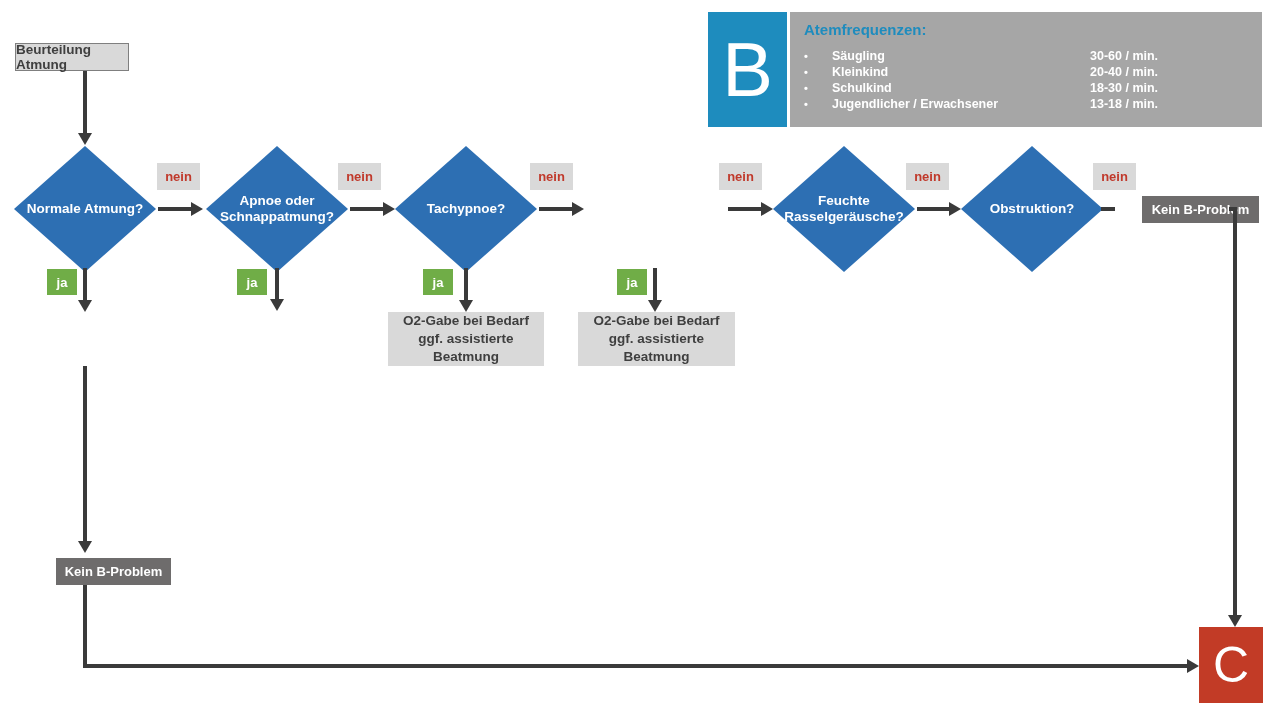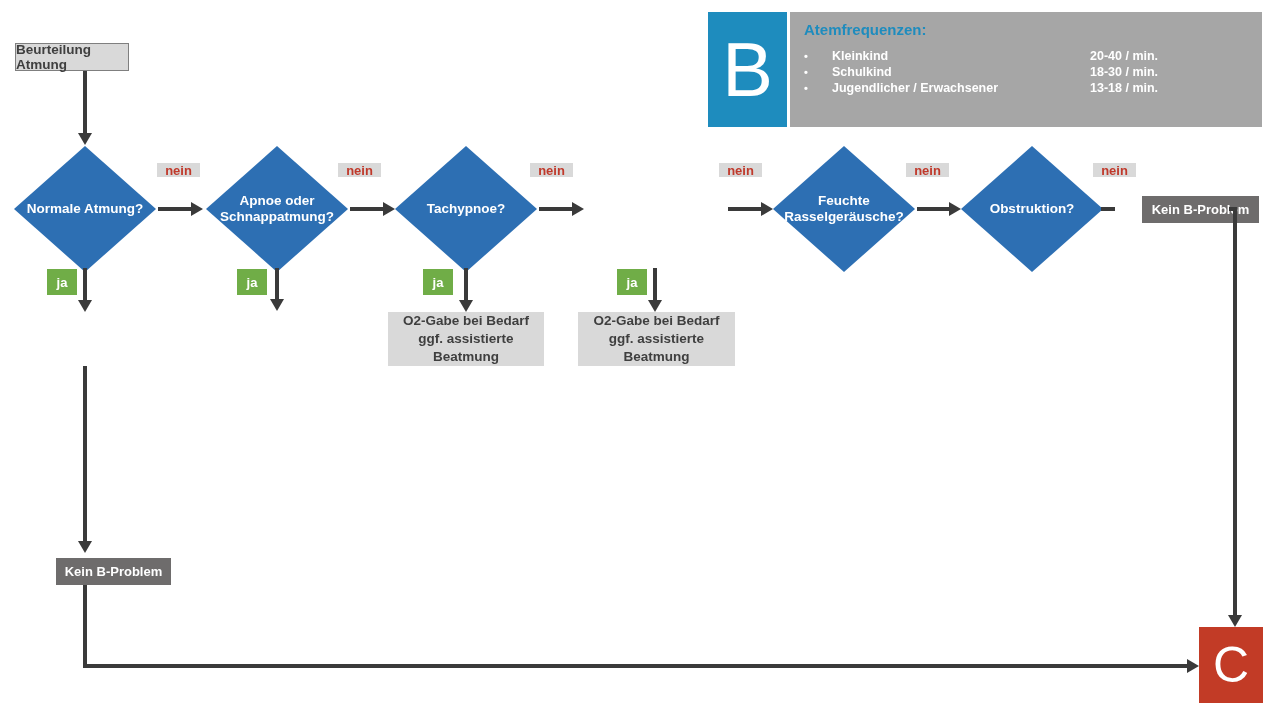--- a/index.html
+++ b/index.html
@@ -25,21 +25,21 @@
   .ah-d{position:absolute;width:0;height:0;border-left:7px solid transparent;border-right:7px solid transparent;border-top:12px solid var(--arrow);}
 
   
   .start-box{position:absolute;left:15px;top:43px;width:114px;height:28px;background:var(--box-gray);
     border:1.5px solid #7f7f7f;display:flex;align-items:center;justify-content:center;
     font-size:13.5px;font-weight:700;color:var(--text-dark);}
   .diamond{position:absolute;top:146px;width:142px;height:126px;}
   .diamond .shape{position:absolute;inset:0;background:var(--blue);clip-path:polygon(50% 0%,100% 50%,50% 100%,0% 50%);}
   .diamond .lbl{position:absolute;inset:0;display:flex;align-items:center;justify-content:center;
     text-align:center;color:#fff;font-weight:700;font-size:13.5px;line-height:1.2;padding:0 10px;}
-  .nein{position:absolute;top:163px;width:43px;height:14px;background:var(--box-gray);
+  .nein{position:absolute;top:163px;width:43px;height:27px;background:var(--box-gray);
     display:flex;align-items:center;justify-content:center;font-size:13px;font-weight:700;color:var(--red);}
   .ja{position:absolute;top:269px;width:30px;height:26px;background:var(--green);
     display:flex;align-items:center;justify-content:center;font-size:13px;font-weight:700;color:#fff;}
   .gbox{position:absolute;background:var(--box-gray);display:flex;align-items:center;justify-content:center;
     text-align:center;font-size:13.5px;font-weight:700;color:var(--text-dark);line-height:1.35;padding:4px 10px;}
   .cpr-box{position:absolute;left:199px;top:311px;width:156px;height:56px;background:#fff;border:1px solid #a93226;
     display:flex;align-items:center;justify-content:center;font-size:13.5px;font-weight:700;color:var(--red);}
   .darkbox{position:absolute;background:var(--dark-gray);display:flex;align-items:center;justify-content:center;
     font-size:13px;font-weight:700;color:#fff;margin-left:29px;}
   .c-box{position:absolute;left:1199px;top:627px;width:64px;height:76px;background:var(--c-red);
@@ -136,20 +136,25 @@
   <div class="line" style="left:83px;top:664px;width:1104px;height:4px;"></div>
   <div class="ah-r" style="left:1187px;top:659px;"></div>
 
   <div class="c-box">C</div>
 
   <div class="b-tile">B</div>
   <div class="info-panel">
     <div class="info-title">Atemfrequenzen:</div>
     <div class="info-row">
       <span class="bullet"></span>
+      <span class="rlabel">Säugling</span>
+      <span class="rvalue">30-60 / min.</span>
+    </div>
+    <div class="info-row">
+      <span class="bullet"></span>
       <span class="rlabel">Kleinkind</span>
       <span class="rvalue">20-40 / min.</span>
     </div>
     <div class="info-row">
       <span class="bullet"></span>
       <span class="rlabel">Schulkind</span>
       <span class="rvalue">18-30 / min.</span>
     </div>
     <div class="info-row">
       <span class="bullet"></span>

